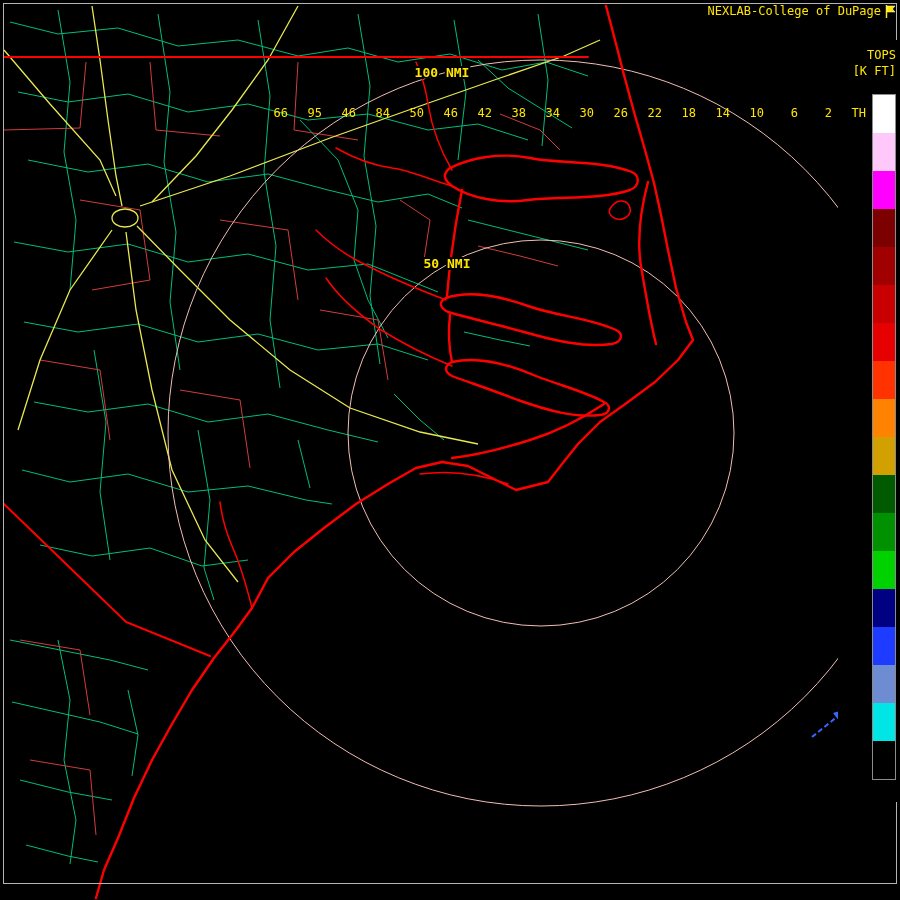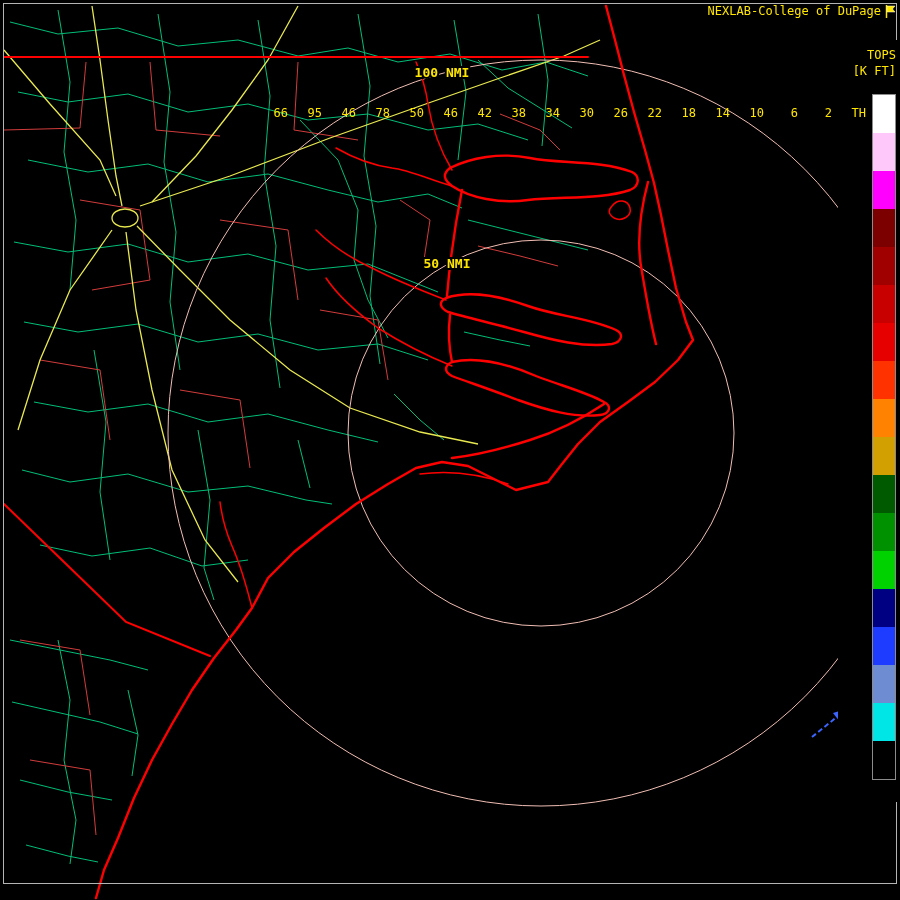--- a/index.html
+++ b/index.html
@@ -149,21 +149,21 @@
   </div>
 
   <div class="legend">
     <div class="legend-title">TOPS</div>
     <div class="legend-unit">[K FT]</div>
     <div class="legend-scale">
       <div class="tick-col">
         <div class="legend-tick">66</div>
         <div class="legend-tick">95</div>
         <div class="legend-tick">46</div>
-        <div class="legend-tick">78</div>
+        <div class="legend-tick">84</div>
         <div class="legend-tick">50</div>
         <div class="legend-tick">46</div>
         <div class="legend-tick">42</div>
         <div class="legend-tick">38</div>
         <div class="legend-tick">34</div>
         <div class="legend-tick">30</div>
         <div class="legend-tick">26</div>
         <div class="legend-tick">22</div>
         <div class="legend-tick">18</div>
         <div class="legend-tick">14</div>

